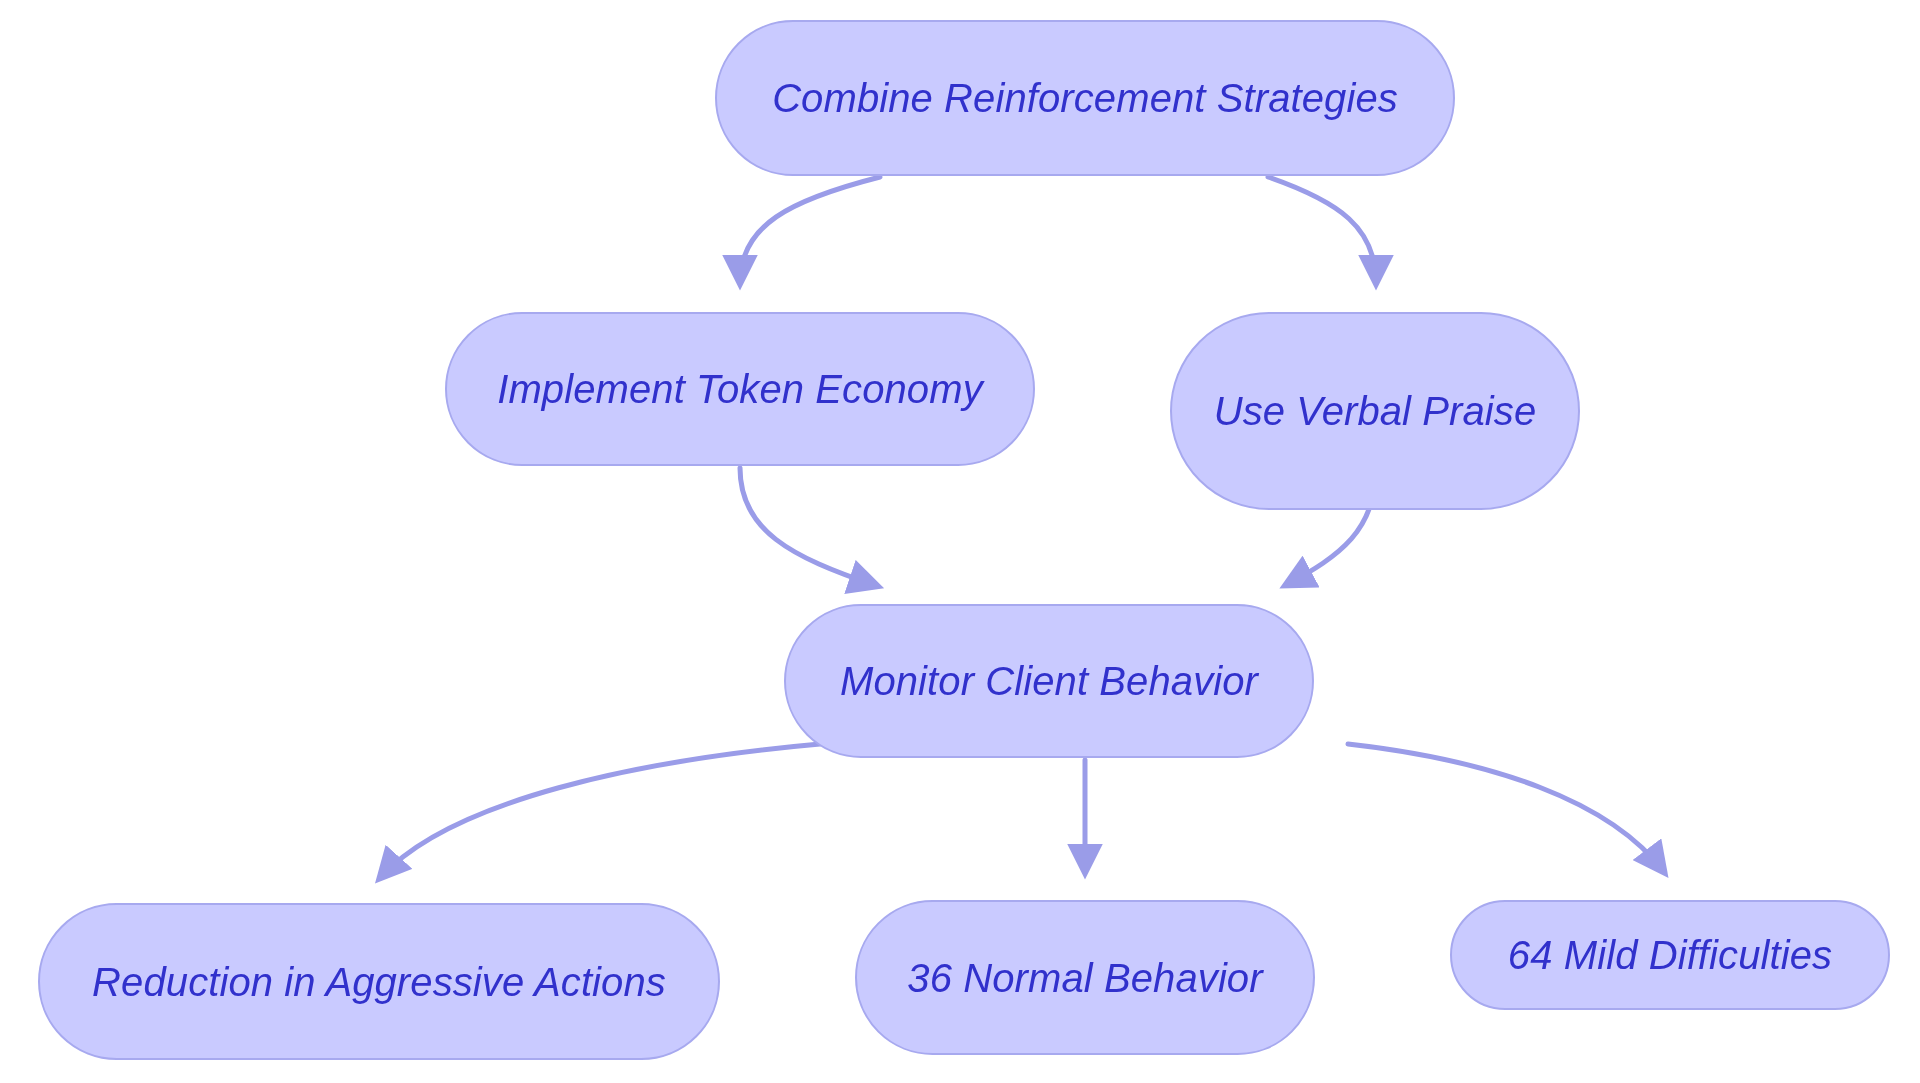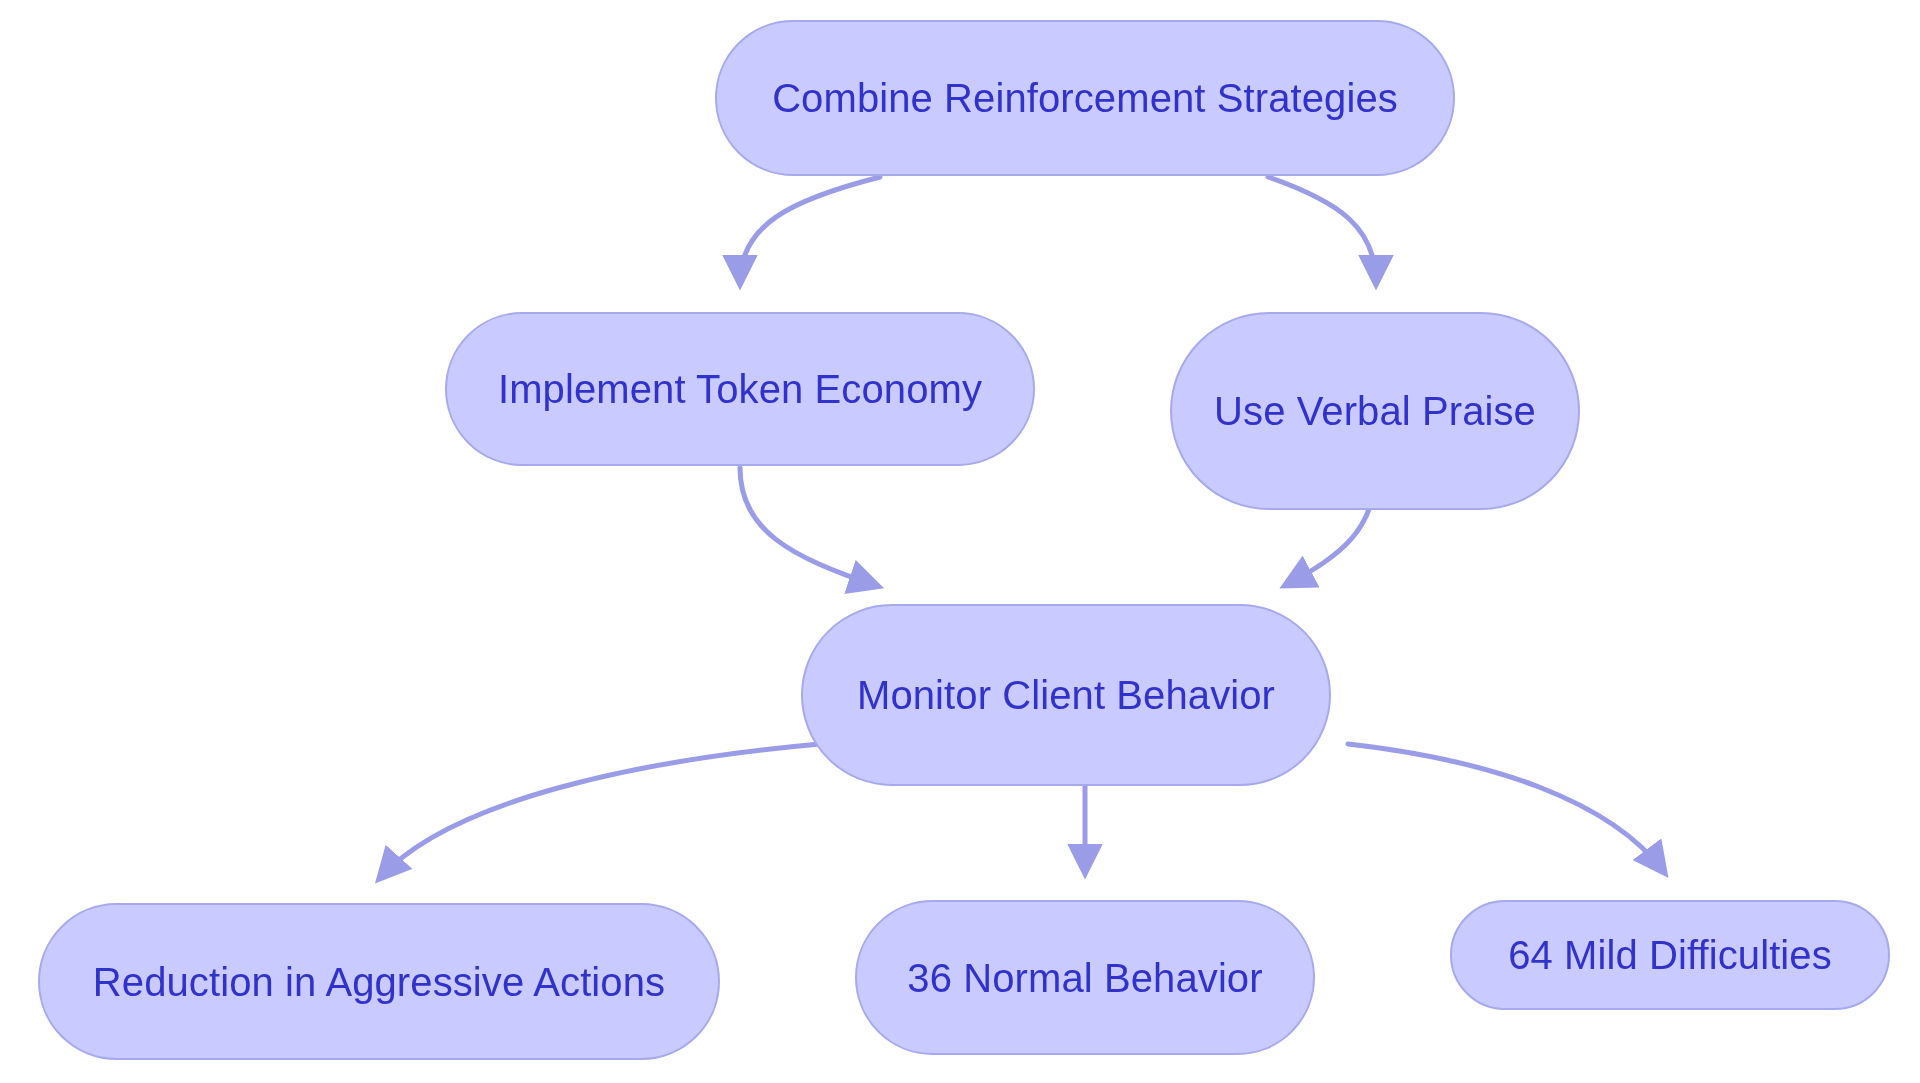--- a/index.html
+++ b/index.html
@@ -34,32 +34,33 @@
     border-radius: 999px;
     display: flex;
     align-items: center;
     justify-content: center;
     color: #3131cc;
     font-family: "Liberation Sans", sans-serif;
     font-weight: 400;
     letter-spacing: 0.1px;
     white-space: nowrap;
     user-select: none;
+    font-style: italic;
   }
   .node-label {
     color: #3131cc;
     font-size: 40px;
     line-height: 1;
     pointer-events: none;
   }
   
   #node-root        { left: 715px;  top: 20px;  width: 740px; height: 156px; }
   #node-token       { left: 445px;  top: 312px; width: 590px; height: 154px; text-align: center; }
   #node-praise      { left: 1170px; top: 312px; width: 410px; height: 198px; }
-  #node-monitor     { left: 801px;  top: 604px; width: 530px; height: 182px; }
+  #node-monitor     { left: 784px;  top: 604px; width: 530px; height: 154px; }
   #node-reduction   { left: 38px;   top: 903px; width: 682px; height: 157px; }
   #node-normal      { left: 855px;  top: 900px; width: 460px; height: 155px; }
   #node-mild        { left: 1450px; top: 900px; width: 440px; height: 110px; }
 </style>
 </head>
 <body>
 
 <div id="canvas">
 
   <svg id="edge-layer" viewBox="0 0 1920 1083" width="1920" height="1083" xmlns="http://www.w3.org/2000/svg">

